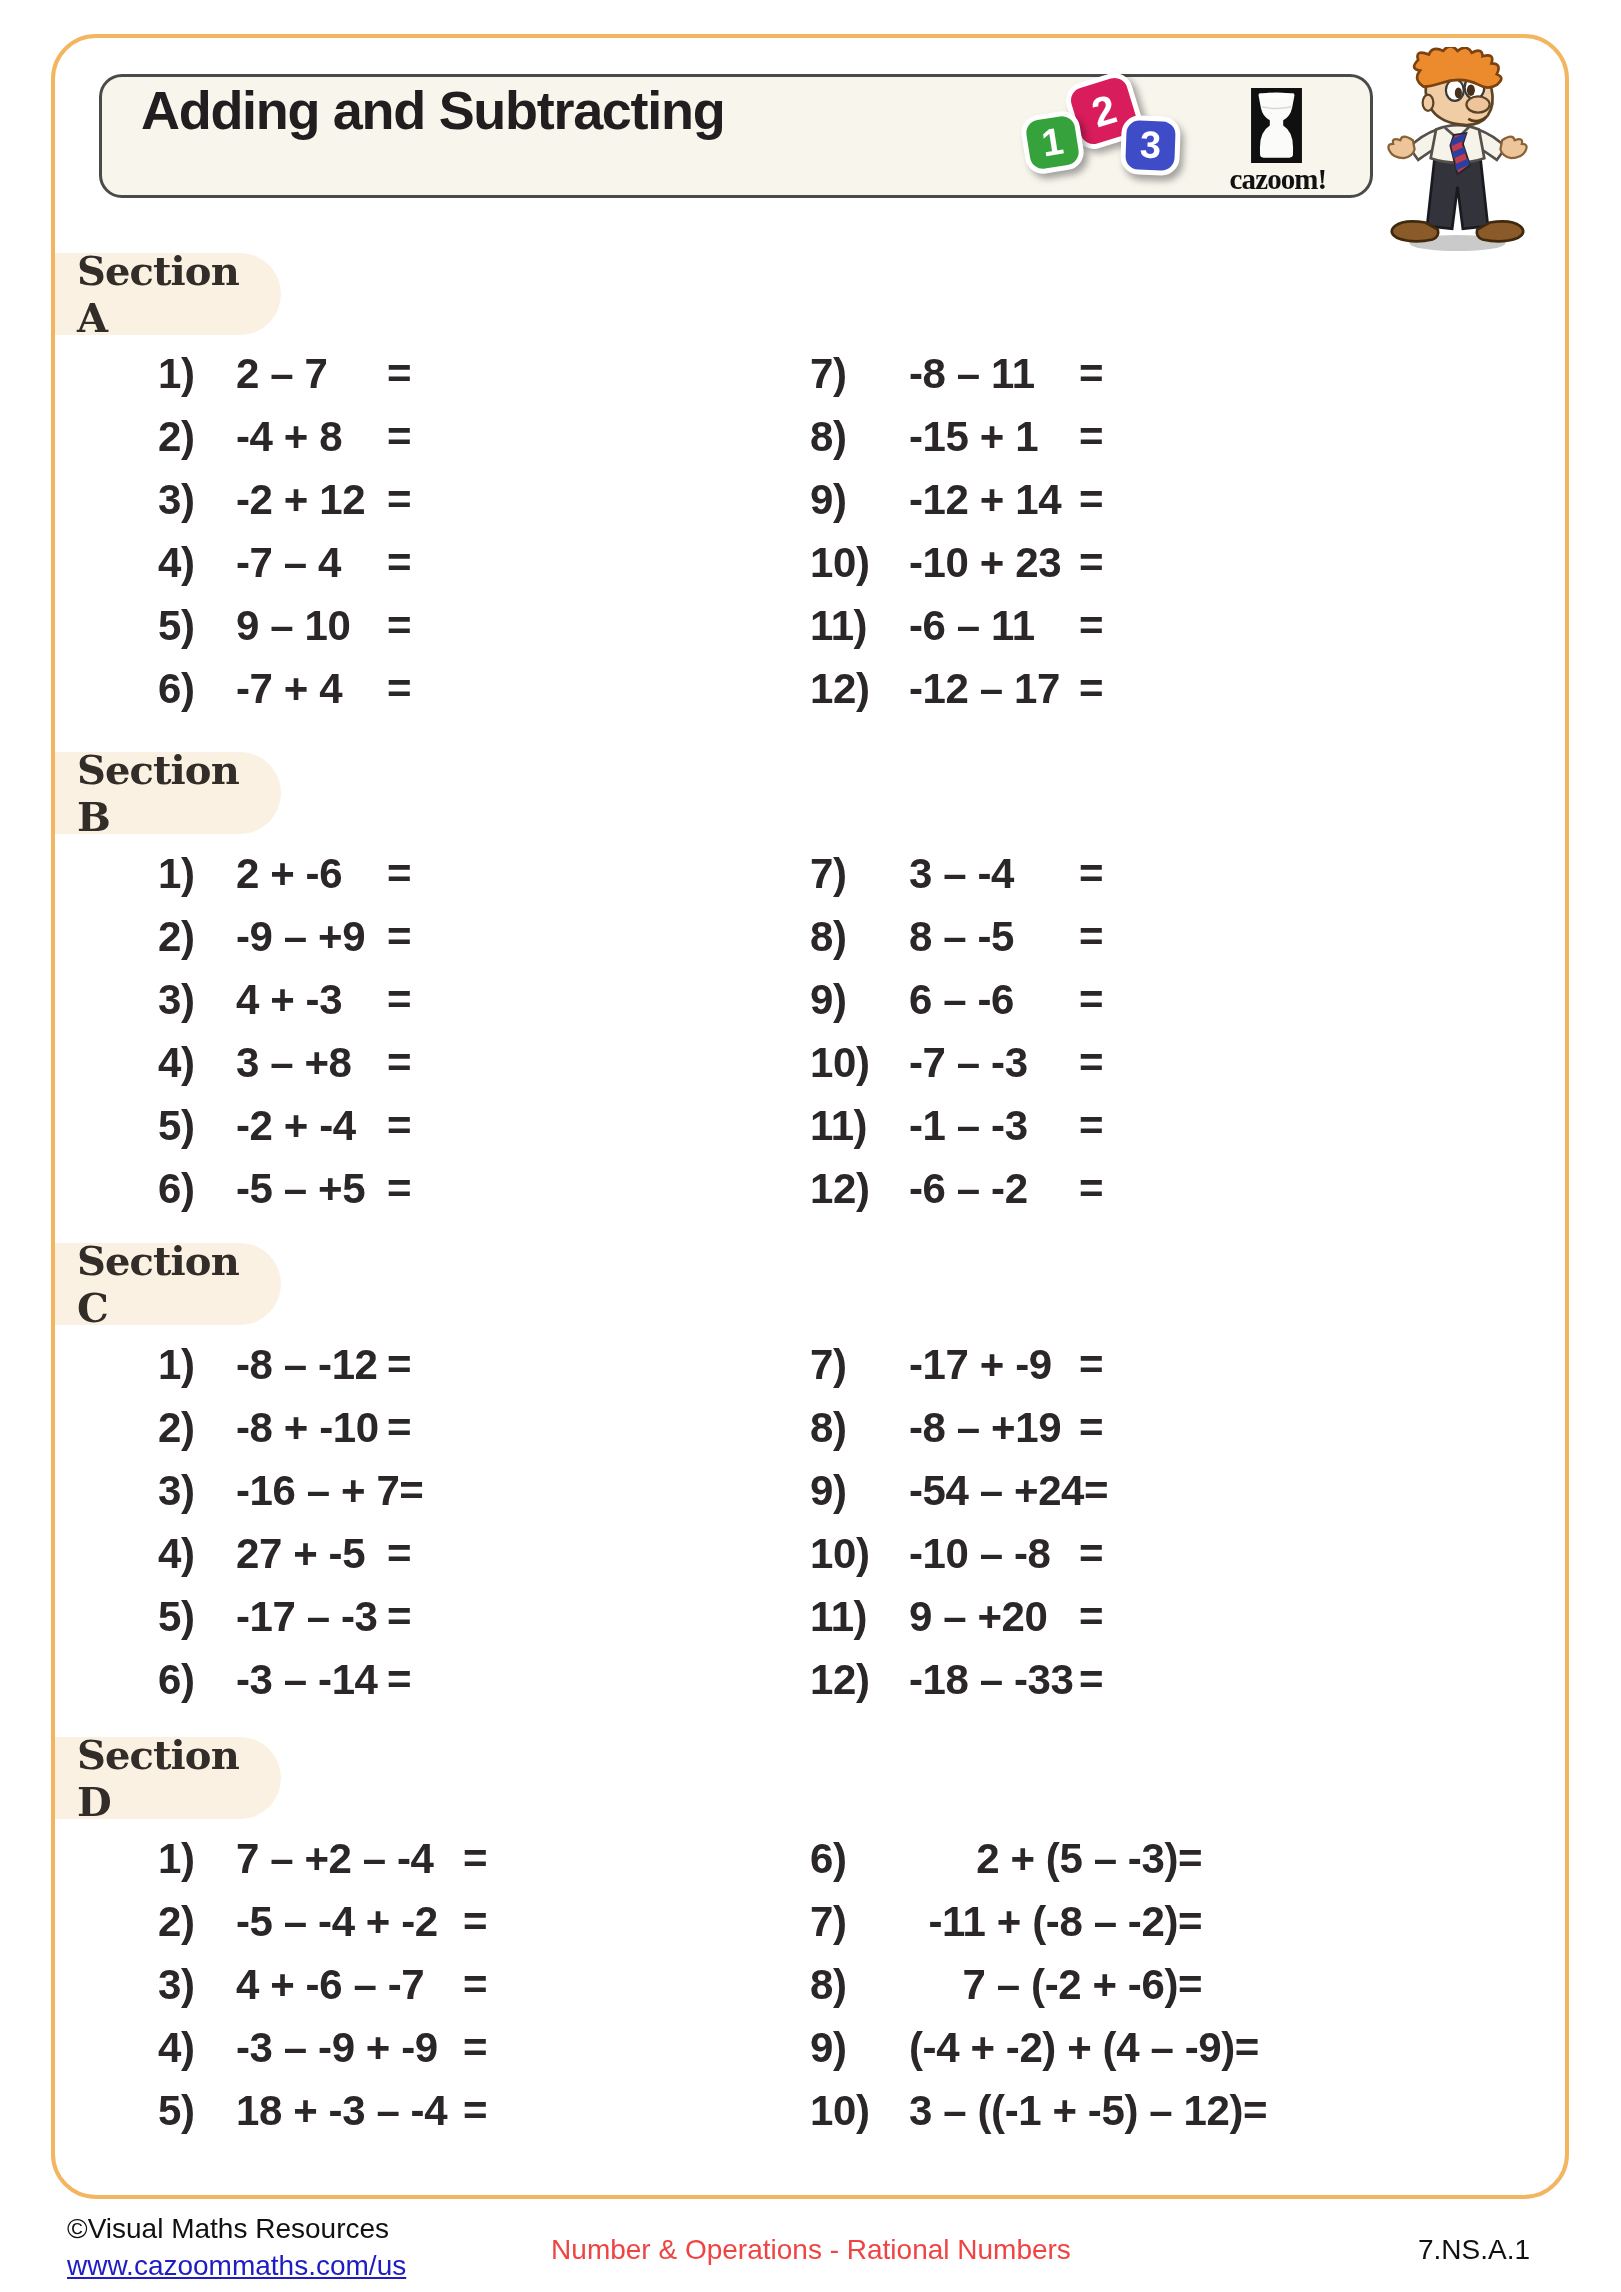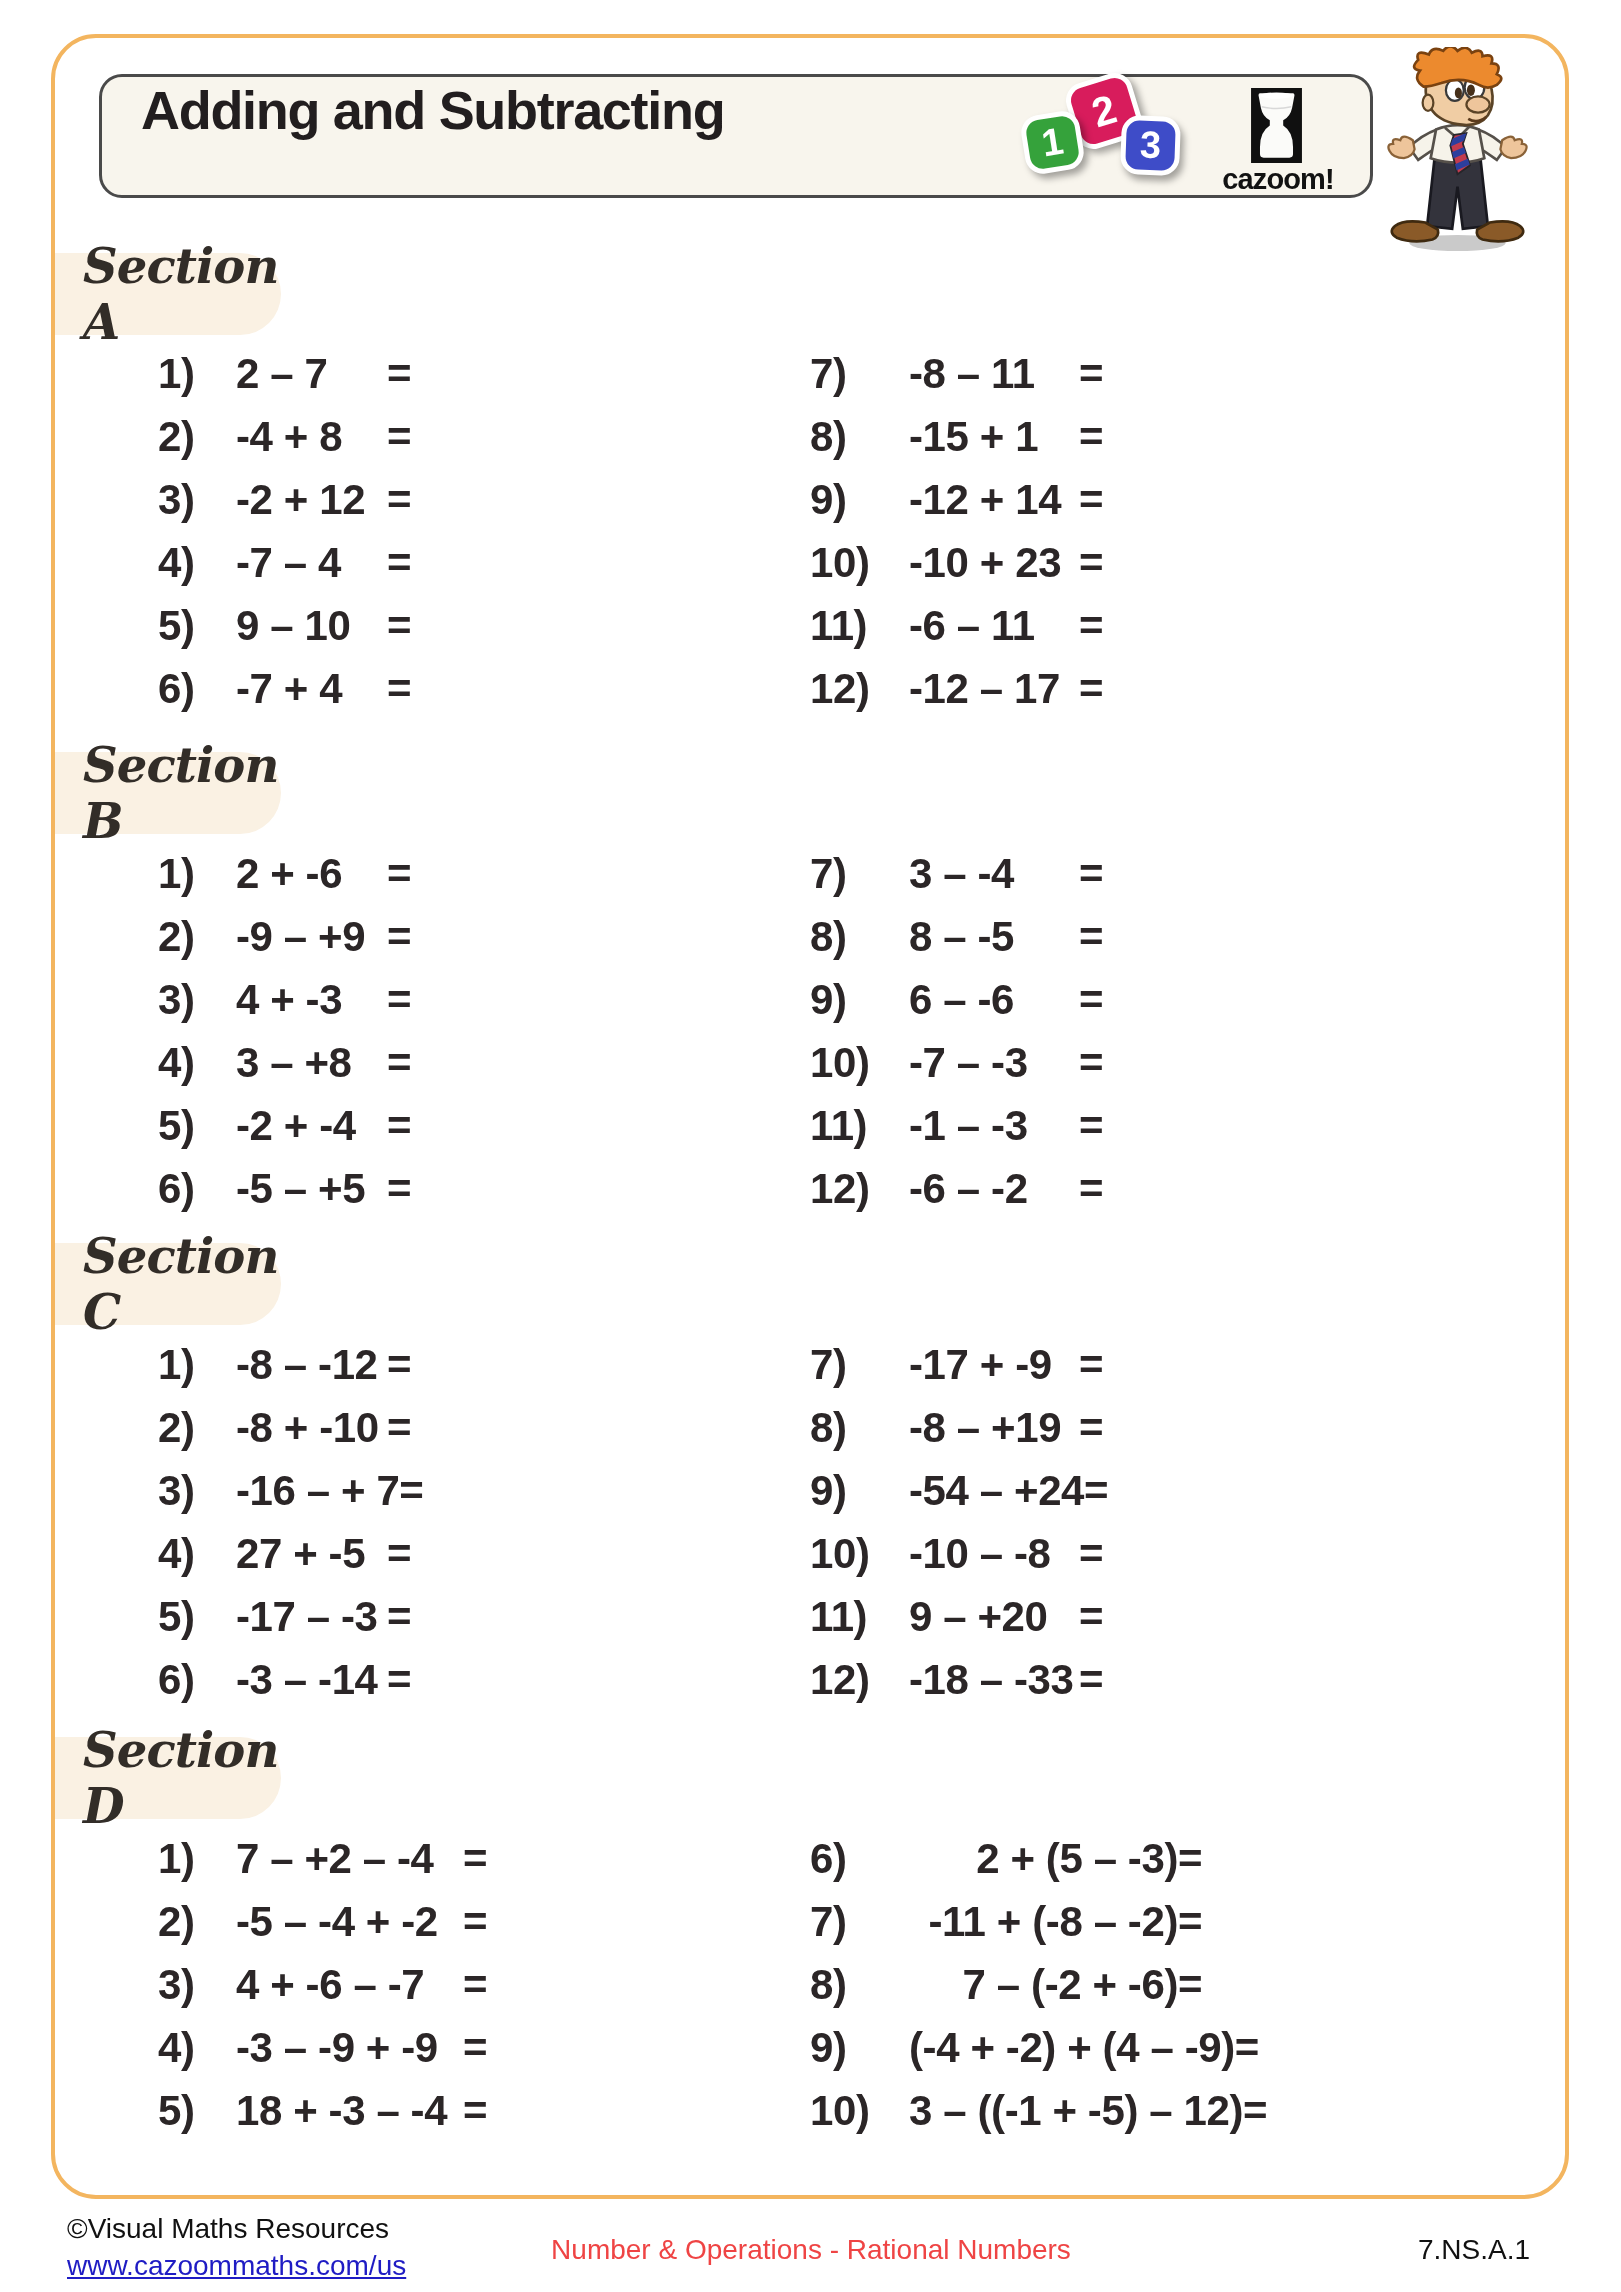--- a/index.html
+++ b/index.html
@@ -14,27 +14,27 @@
   .title{position:absolute;left:39px;top:5.4px;font-size:54px;line-height:57px;font-weight:bold;
         letter-spacing:-1.3px;color:#221e1f;}
   .block{position:absolute;width:59px;height:59px;border:5.4px solid #ffffff;border-radius:18px;
         box-sizing:border-box;display:flex;align-items:center;justify-content:center;
         font-weight:bold;color:#ffffff;font-size:38px;box-shadow:3.6px 5.4px 7.2px rgba(0,0,0,.35);}
   .block.b1{left:921px;top:36px;background:#35A23B;transform:rotate(-9deg);z-index:2;}
   .block.b2{left:968px;top:0px;width:68px;height:68px;background:#D81C5C;transform:rotate(-17deg);z-index:1;font-size:41px;}
   .block.b3{left:1019px;top:39px;background:#3E4CC8;transform:rotate(2deg);z-index:2;}
   .drum{position:absolute;left:1149px;top:10.7px;}
   .brand{position:absolute;left:1111px;top:86px;width:130px;text-align:center;
-        font-family:Liberation Sans, sans-serif;font-weight:bold;font-size:29px;letter-spacing:-0.9px;color:#121212;}
+        font-family:Liberation Serif, serif;font-weight:bold;font-size:29px;letter-spacing:-0.9px;color:#121212;}
   .mascot{position:absolute;left:1386px;top:47px;z-index:3;}
   
   .badge{position:absolute;left:55px;width:226px;height:82px;background:#FAF1E3;
         border-radius:0 41px 41px 0;display:flex;align-items:center;}
-  .badge .lbl{padding-left:28px;font-family:"DejaVu Serif",serif;font-style:italic;font-weight:bold;
-        font-size:48px;letter-spacing:-0.9px;color:#322d28;}
+  .badge .lbl{padding-left:22px;font-family:"DejaVu Serif",serif;font-weight:bold;
+        font-size:40px;letter-spacing:-0.9px;color:#322d28;}
   .sec-a .badge{top:253px;} .sec-b .badge{top:752px;} .sec-c .badge{top:1243px;} .sec-d .badge{top:1737px;}
   .rows{position:absolute;left:0;width:1622px;}
   .sec-a .rows{top:342px;} .sec-b .rows{top:842px;} .sec-c .rows{top:1333px;} .sec-d .rows{top:1827px;}
   .col{position:absolute;top:0;}
   .col.l{left:158px;} .col.r{left:810px;}
   .prow{height:63px;display:flex;align-items:center;font-size:42px;font-weight:bold;
         letter-spacing:-0.4px;white-space:nowrap;color:#2b2627;}
   .num{display:inline-block;}
   .col.l .num{width:78px;} .col.r .num{width:99px;}
   .expr{display:inline-block;}

